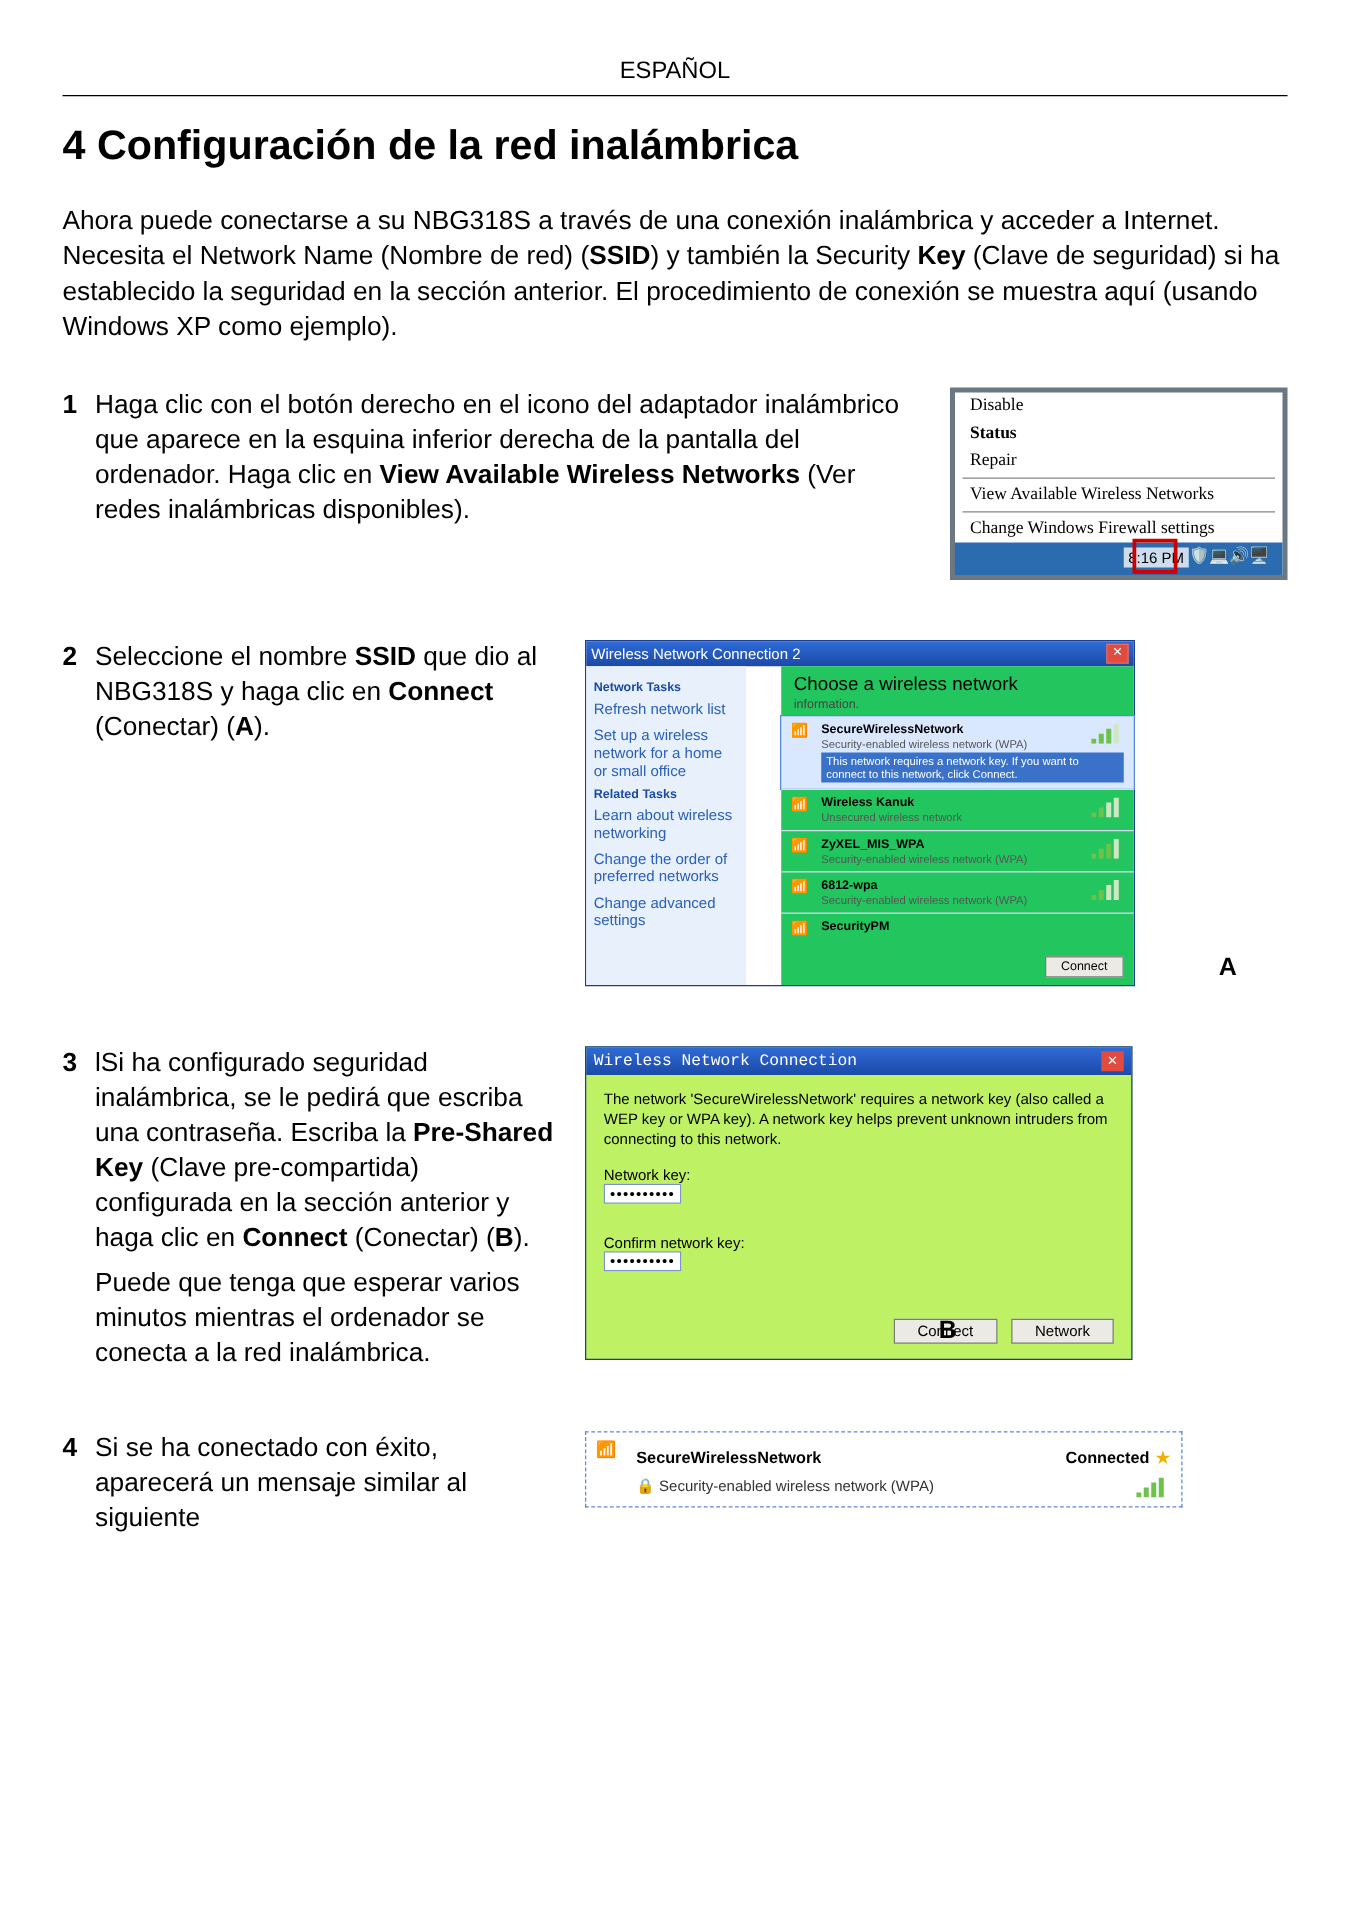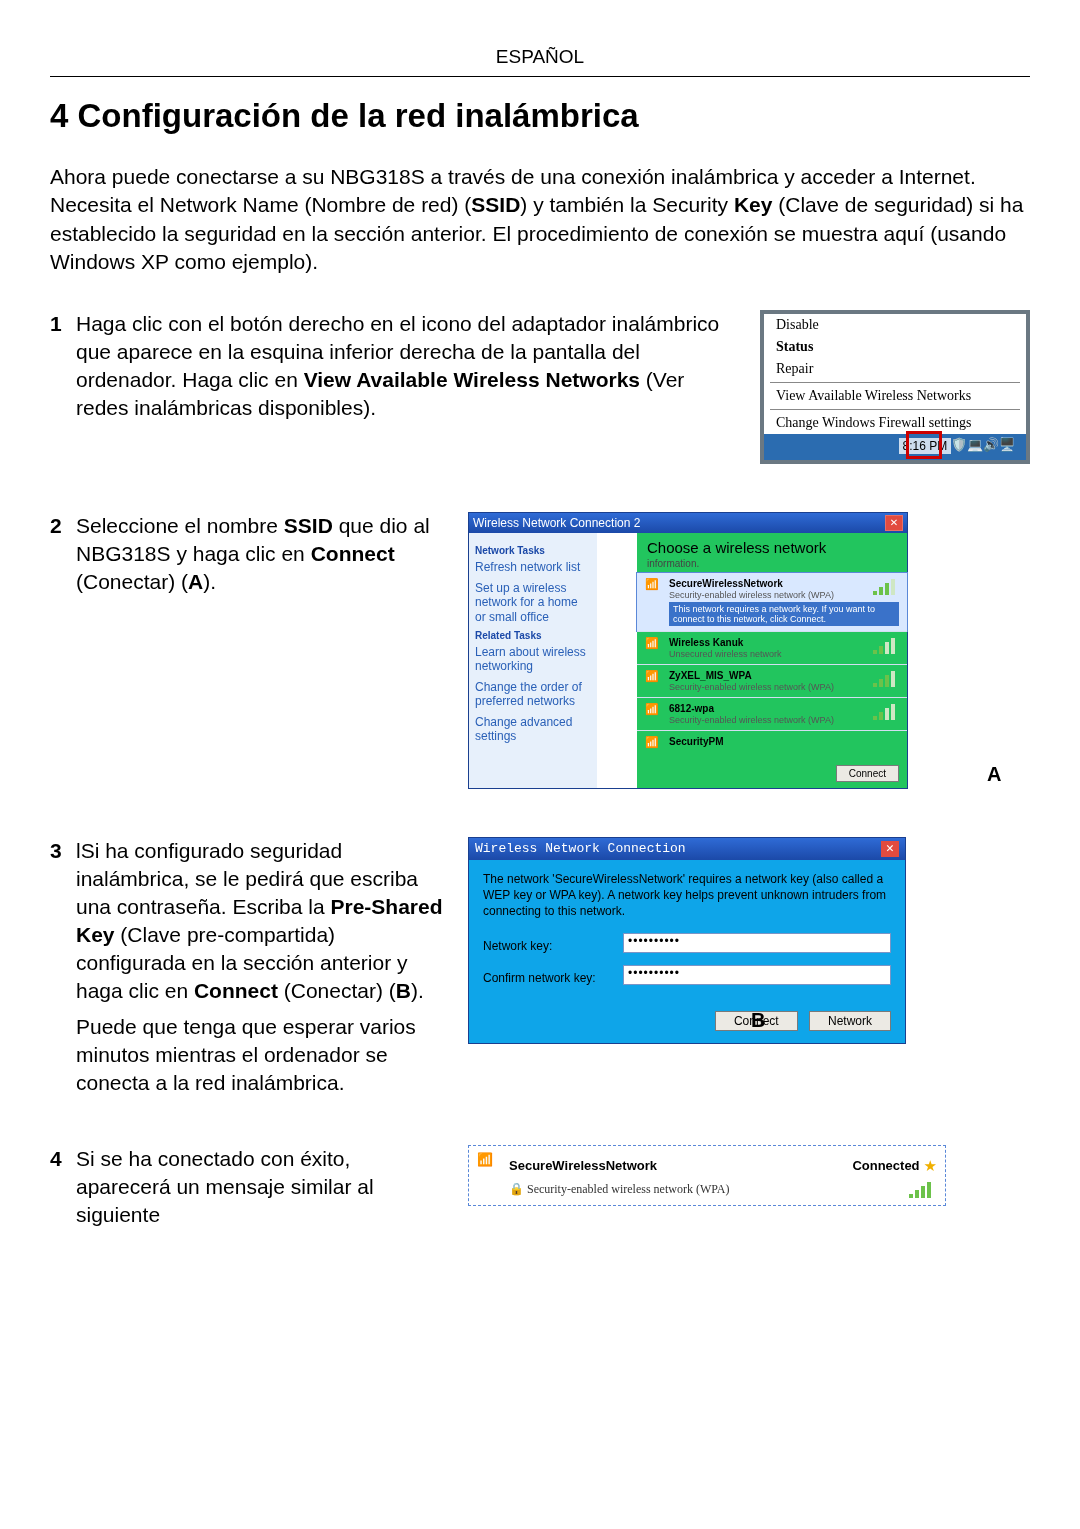--- a/index.html
+++ b/index.html
@@ -120,21 +120,21 @@
   }
   .wnc .titlebar .close {
     background:#e24b3f;
     color:#fff;
     width:16px;height:14px;
     text-align:center;
     font-size:10px;
     line-height:14px;
     border:1px solid #fff3;
   }
-  .wnc .body { display:flex;gap:12px; }
+  .wnc .body { display:flex; }
   .wnc .side {
     width:128px;
     background:#e7f0fb;
     padding:6px 6px;
     box-sizing:border-box;
   }
   .wnc .side .sh { color:#1b49a8; font-weight:bold; font-size:10px; margin-top:6px; margin-bottom:4px; }
   .wnc .side .sl { color:#2a60b7; font-size:12px; margin-bottom:6px; line-height:1.2; }
   .wnc .main { flex:1; background:#22c55e;margin-left:28px; }
   .wnc .main .mh { font-size:15px; padding:6px 10px 2px 10px; }
@@ -151,21 +151,21 @@
   .wnc .footer .label-a {
     position:absolute; left:350px; top:4px; font-size:20px; font-weight:bold; color:#000;
   }
   .wnc .btn {
     font-size:10px; padding:2px 12px; border:1px solid #7a7a7a; background:#eceae4;
   }
   
   .dlgB {
     width:436px;
     border:1px solid #1a3f8f;
-    background:#0ea5e9;
+    background:#bef264;
     font-size:12px;
     flex:0 0 auto;
   }
   .dlgB .titlebar {
     background: linear-gradient(#2f6bd6,#1b49a8);
     color:#fff;
     padding:3px 6px;
     display:flex;
     justify-content:space-between;
     font-family: "Courier New", monospace;
@@ -173,21 +173,21 @@
   }
   .dlgB .titlebar .close {
     background:#e24b3f;
     color:#fff;
     width:18px;height:16px;
     text-align:center;
     line-height:16px;
   }
   .dlgB .dbody { padding:12px 14px 10px 14px; }
   .dlgB .msg { font-size:12px; line-height:1.3; color:#000; margin-bottom:14px; }
-  .dlgB .frow { display:flex; align-items:flex-end; margin-bottom:12px; }
+  .dlgB .frow { display:flex; align-items:flex-start; margin-bottom:24px;flex-direction:column; }
   .dlgB .flabel { width:140px; font-size:12px; }
   .dlgB .finput {
     flex:1; border:1px solid #7a95c7; height:18px; padding:0 4px;
     font-size:12px; letter-spacing:1px; background:#fff;
   }
   .dlgB .dfooter { text-align:right; padding:4px 14px 12px 14px; position:relative; }
   .dlgB .dfooter .label-b { position:absolute; left:282px; top:2px; font-size:20px; font-weight:bold; }
   .dlgB .btn {
     font-size:12px; padding:2px 18px; border:1px solid #7a7a7a; background:#eceae4; margin-left:8px;
   }
@@ -199,21 +199,21 @@
     padding:6px 8px 4px 8px;
     flex:0 0 auto;
     font-size:13px;
   }
   .connbox .row1 { display:flex; align-items:center; }
   .connbox .sig { width:24px; height:28px; margin-right:8px; flex:0 0 auto; }
   .connbox .nname { font-weight:bold; flex:1; }
   .connbox .status { color:#000; font-weight:bold; margin-right:4px; }
   .connbox .star { color:#f0b000; font-size:15px; }
   .connbox .row2 { display:flex; margin-top:2px; padding-left:32px; }
-  .connbox .ndesc { flex:1; font-size:12px; color:#333;font-family:Liberation Serif, serif; }
+  .connbox .ndesc { flex:1; font-size:12px; color:#333; }
   .connbox .bars { margin-right:2px; }
   .bars-svg { width:26px; height:16px; }
   .page-footer {
     border-top:1px solid #000;
     text-align:center;
     font-size:18px;
     padding-top:6px;
     margin-top:90px;
   }
 </style>

